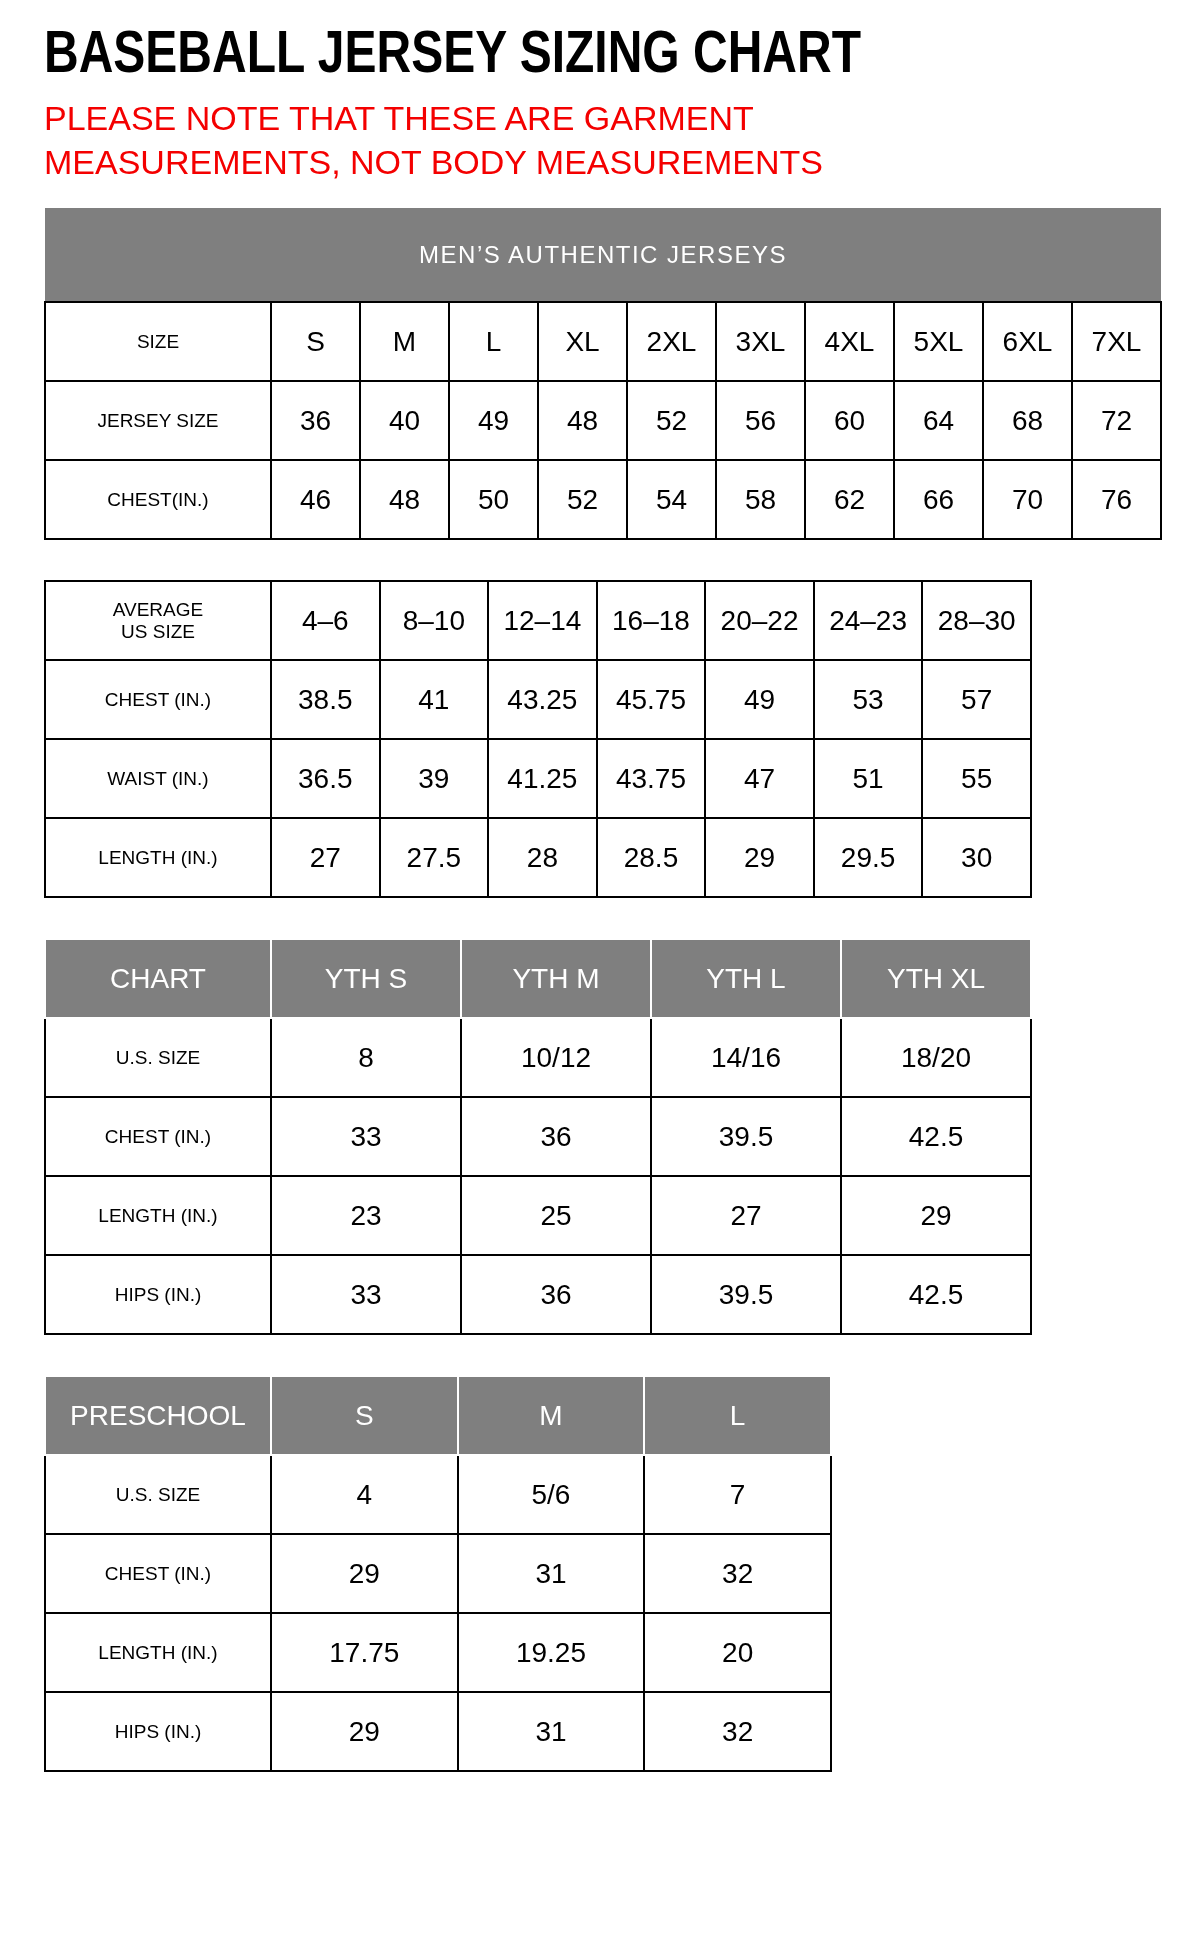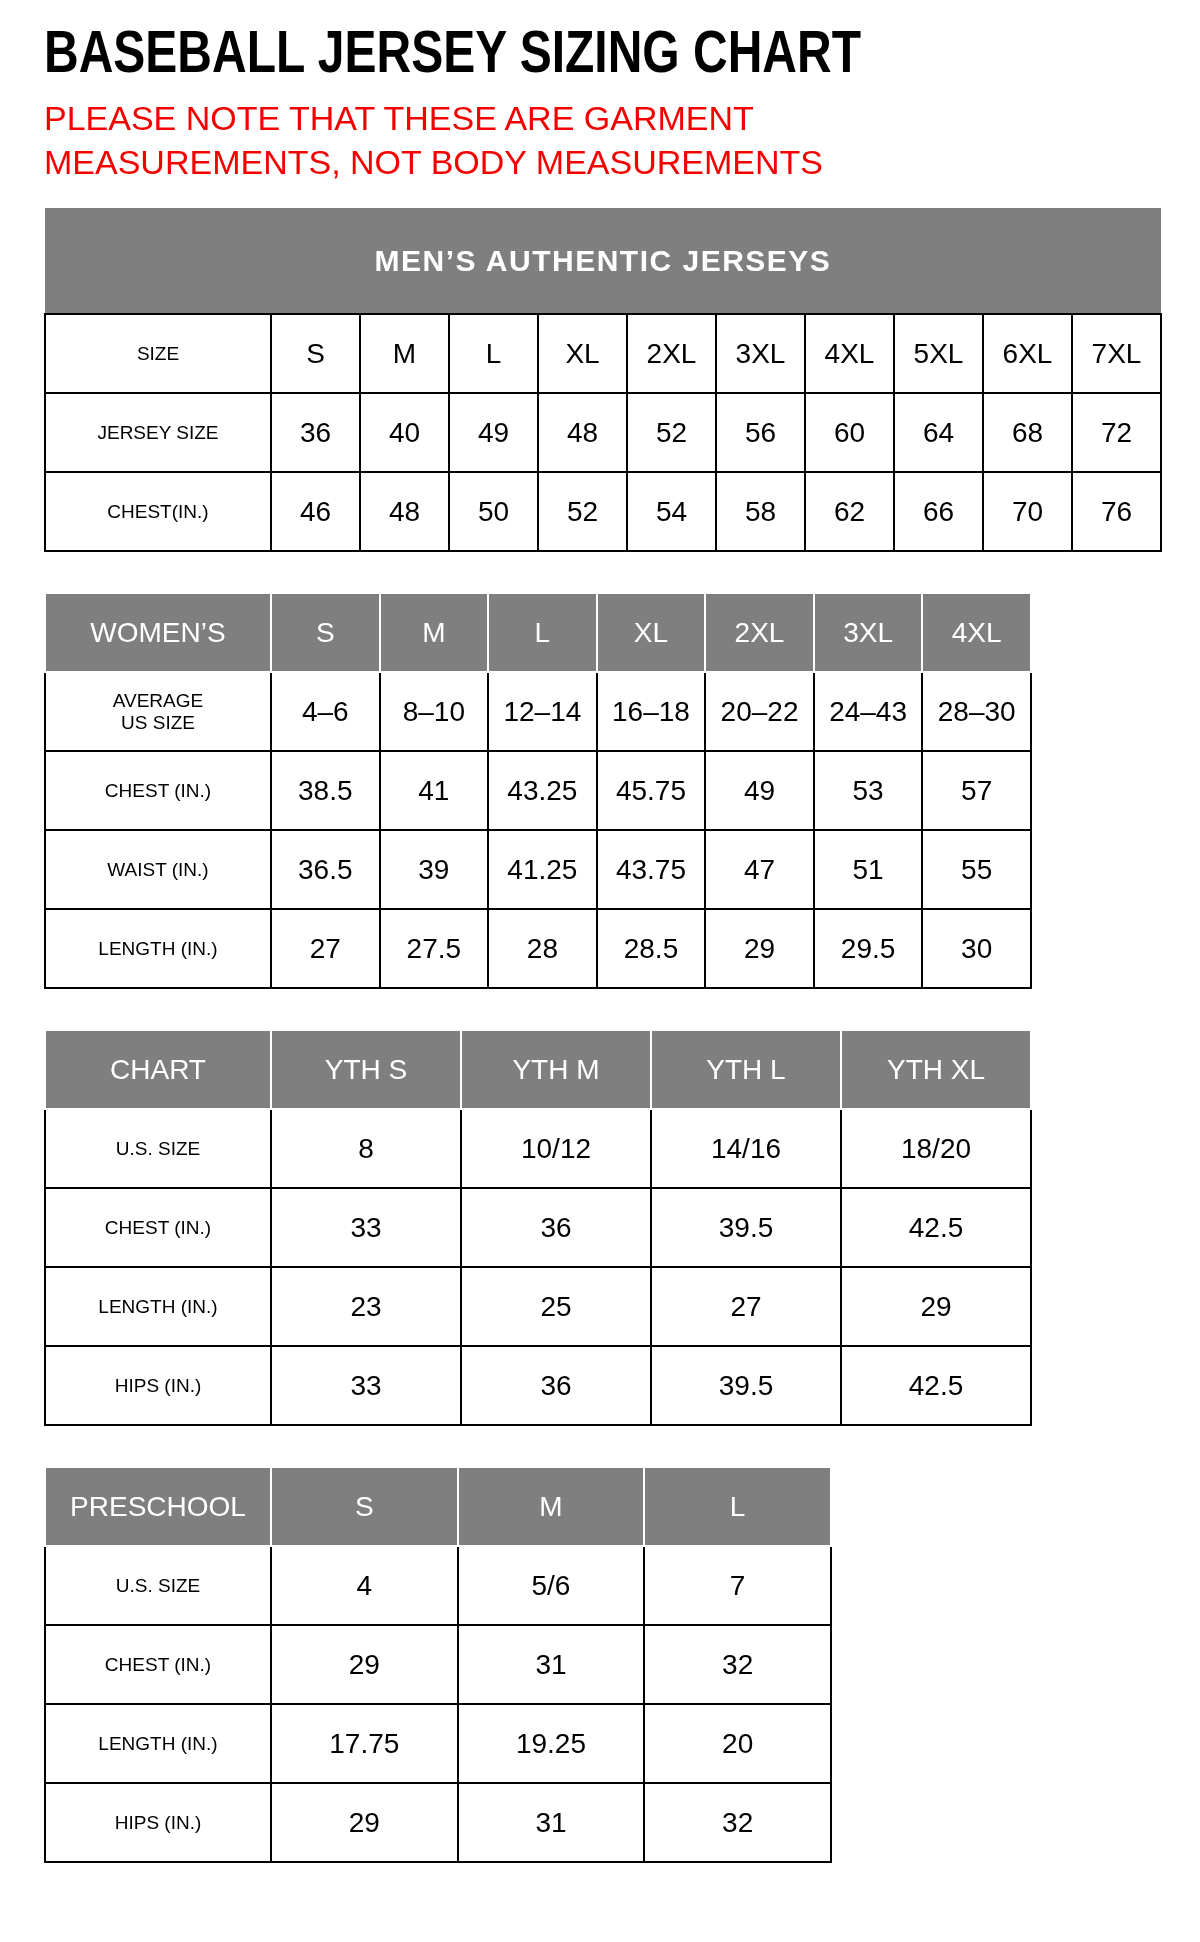--- a/index.html
+++ b/index.html
@@ -61,24 +61,24 @@
   table.size-table tr.gray-row th{
     background:var(--header-gray);
     color:var(--header-text);
     border:2px solid #fff;
     font-size:28px;
   }
   table.size-table th.full-header{
     background:var(--header-gray);
     color:var(--header-text);
     border:none;
-    height:106px;
-    font-size:30px;
+    height:94px;
+    font-size:24px;
     letter-spacing:1.5px;
-    font-weight:700;
+    font-weight:400;
   }
 </style>
 </head>
 <body>
 
 <h1 class="page-title">BASEBALL JERSEY SIZING CHART</h1>
 
 <p class="note">PLEASE NOTE THAT THESE ARE GARMENT MEASUREMENTS, NOT BODY MEASUREMENTS</p>
 
 <table id="table-mens" class="size-table">
@@ -131,39 +131,29 @@
       </tr>
     </tbody>
   </table>
 
 <table id="table-womens" class="size-table">
   <colgroup>
       <col class="c-label">
       <col span="7">
     </colgroup>
 <tbody>
-      <tr class="gray-row">
-        <th>WOMEN’S</th>
-        <th>S</th>
-        <th>M</th>
-        <th>L</th>
-        <th>XL</th>
-        <th>2XL</th>
-        <th>3XL</th>
-        <th>4XL</th>
-      </tr>
       <tr>
         <th class="row-label">AVERAGE
 US SIZE</th>
         <td class="cell-value">4–6</td>
         <td class="cell-value">8–10</td>
         <td class="cell-value">12–14</td>
         <td class="cell-value">16–18</td>
         <td class="cell-value">20–22</td>
-        <td class="cell-value">24–43</td>
+        <td class="cell-value">24–23</td>
         <td class="cell-value">28–30</td>
       </tr>
       <tr>
         <th class="row-label">CHEST (IN.)</th>
         <td class="cell-value">38.5</td>
         <td class="cell-value">41</td>
         <td class="cell-value">43.25</td>
         <td class="cell-value">45.75</td>
         <td class="cell-value">49</td>
         <td class="cell-value">53</td>

